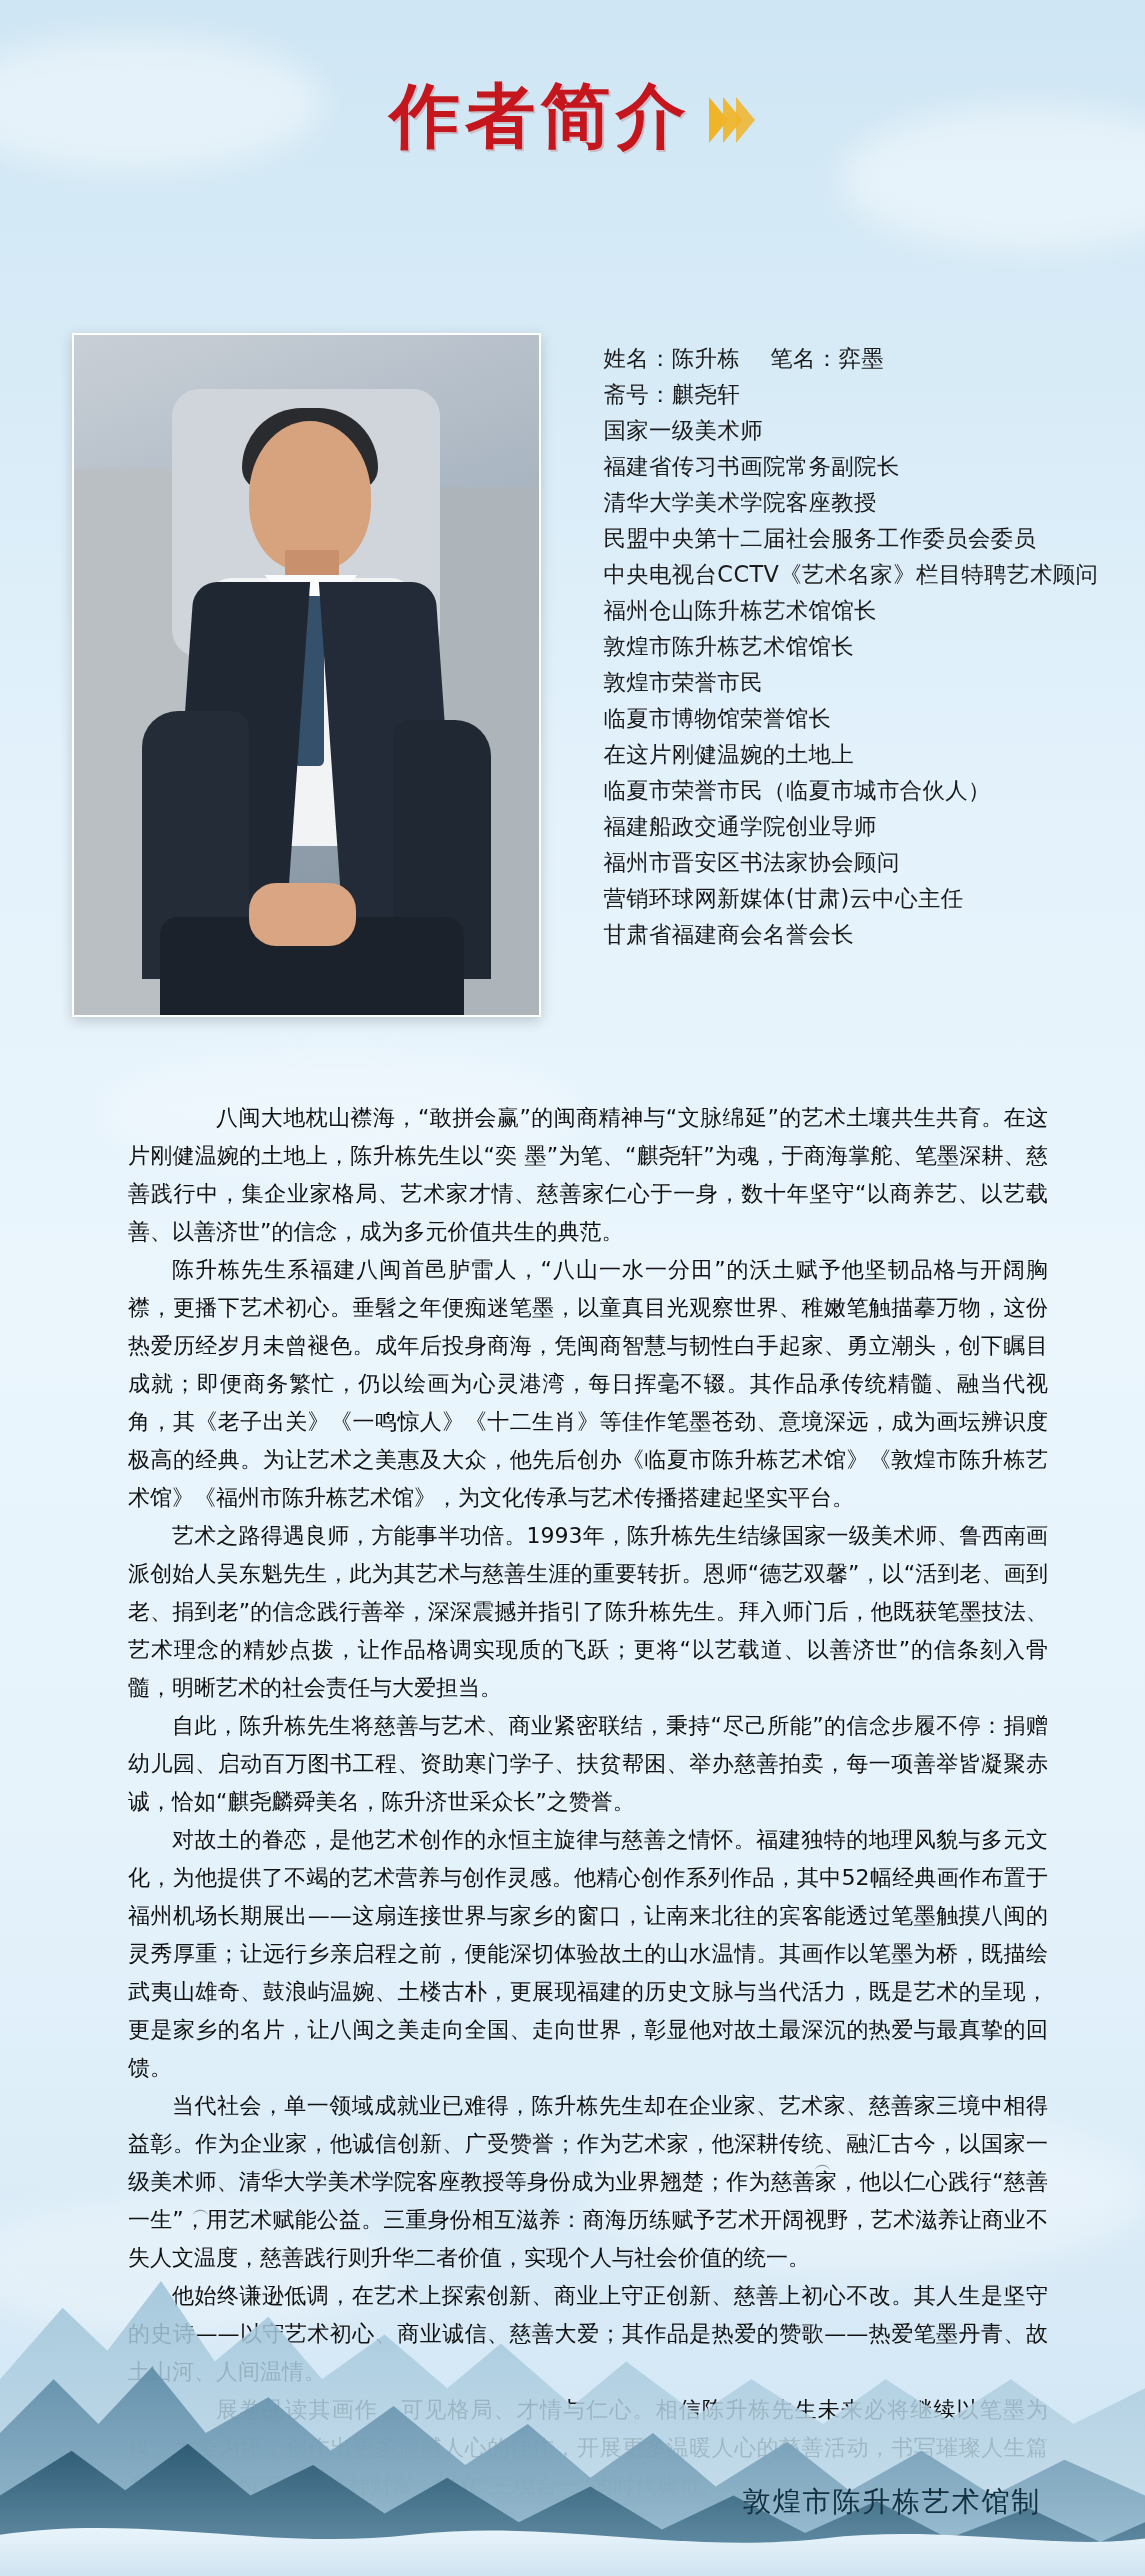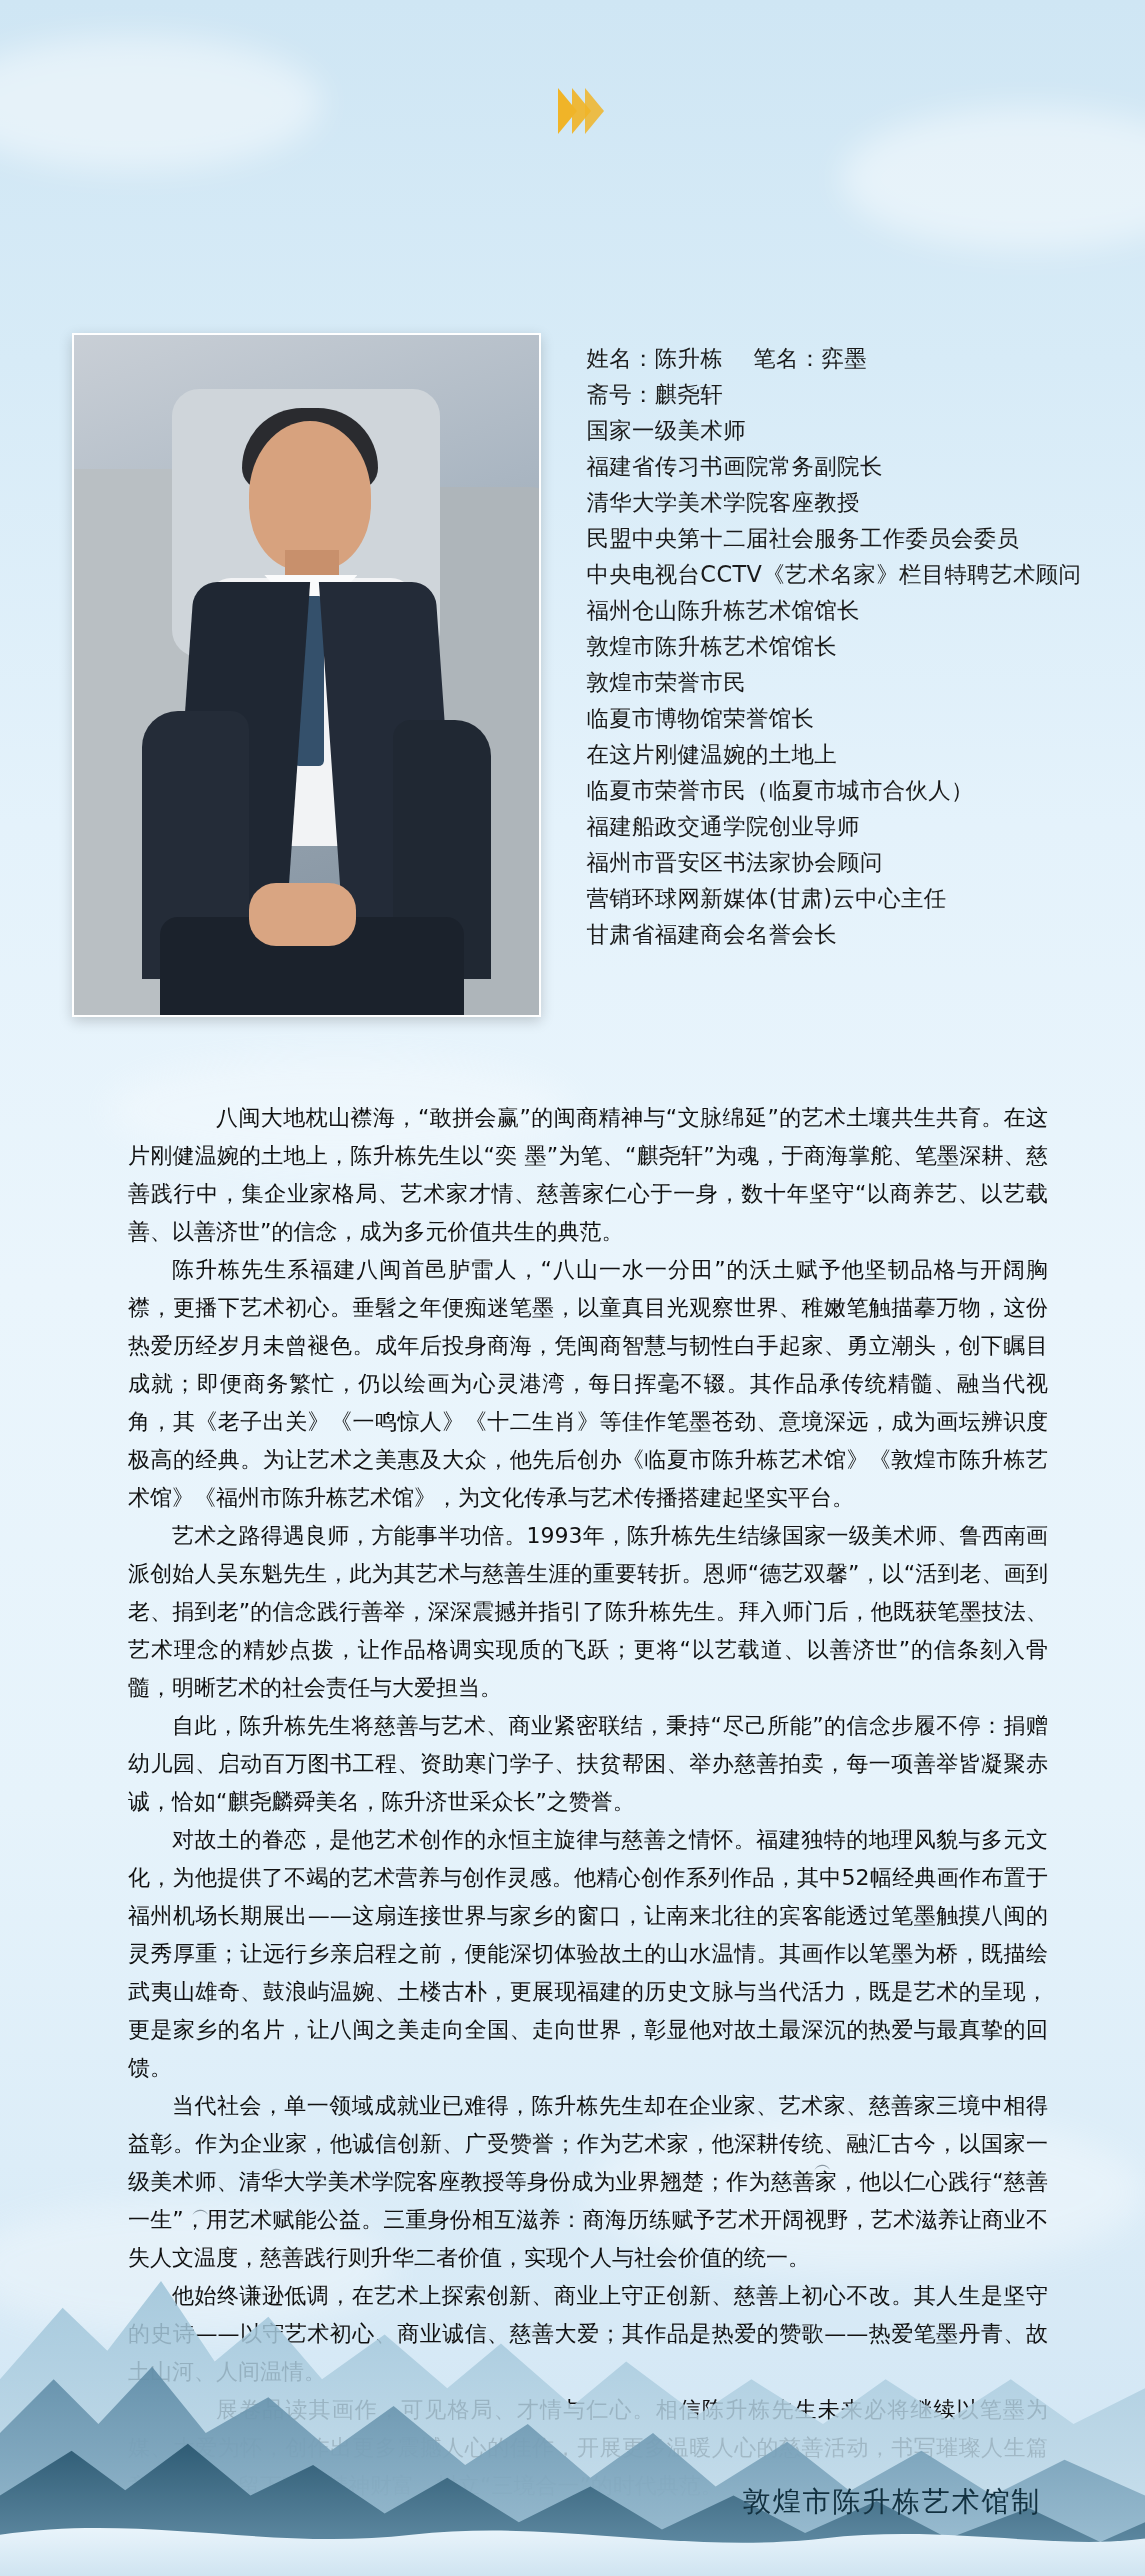--- a/index.html
+++ b/index.html
@@ -99,21 +99,21 @@
   .ph-vestL { position:absolute; left:107px; top:247px; width:116px; height:376px; background:#1f2733; border-radius:23px 0 0 0; transform: skewX(-4deg);}
   .ph-vestR { position:absolute; left:258px; top:247px; width:116px; height:376px; background:#232b38; border-radius:0 23px 0 0; transform: skewX(4deg);}
   .ph-tie { position:absolute; left:220px; top:261px; width:30px; height:170px; background:#34506b; border-radius:5.4px; }
   .ph-collar { position:absolute; left:190px; top:240px; width:93px; height:39px; background:#fafbfc; transform: rotate(0deg); clip-path: polygon(0 0, 100% 0, 62% 100%, 38% 100%); }
   .ph-armL { position:absolute; left:68px; top:376px; width:107px; height:268px; background:#242c38; border-radius:36px 18px 0 0; }
   .ph-armR { position:absolute; left:319px; top:385px; width:98px; height:259px; background:#202833; border-radius:18px 36px 0 0; }
   .ph-hand { position:absolute; left:175px; top:548px; width:107px; height:63px; background:#d9a582; border-radius:27px; }
   .ph-lap { position:absolute; left:86px; top:582px; width:304px; height:107px; background:#1b222c; border-radius:18px 18px 0 0; }
 
   .info {
-    margin-left: 45px;
+    margin-left: 62px;
     padding-top: 7.2px;
     color: #1a1a1a;
   }
   .info-line {
     font-size: 22.4px;
     line-height: 36px;
     letter-spacing: 0.4px;
     white-space: pre;
     font-family: "DejaVu Sans", "Liberation Sans", sans-serif;
   }
@@ -155,20 +155,21 @@
 
 <div class="page">
 
   <div class="cloud c1"></div>
   <div class="cloud c2"></div>
   <div class="cloud c3"></div>
   <div class="cloud c4"></div>
   <div class="cloud c5"></div>
 
   <div class="header">
+    <div class="title">作者简介</div>
     <div class="chev-group">
       <div class="chev s1"></div>
       <div class="chev s2"></div>
       <div class="chev s3"></div>
     </div>
   </div>
 
   <div class="profile">
     <div class="profile-inner">
       <div class="photo-wrap">

